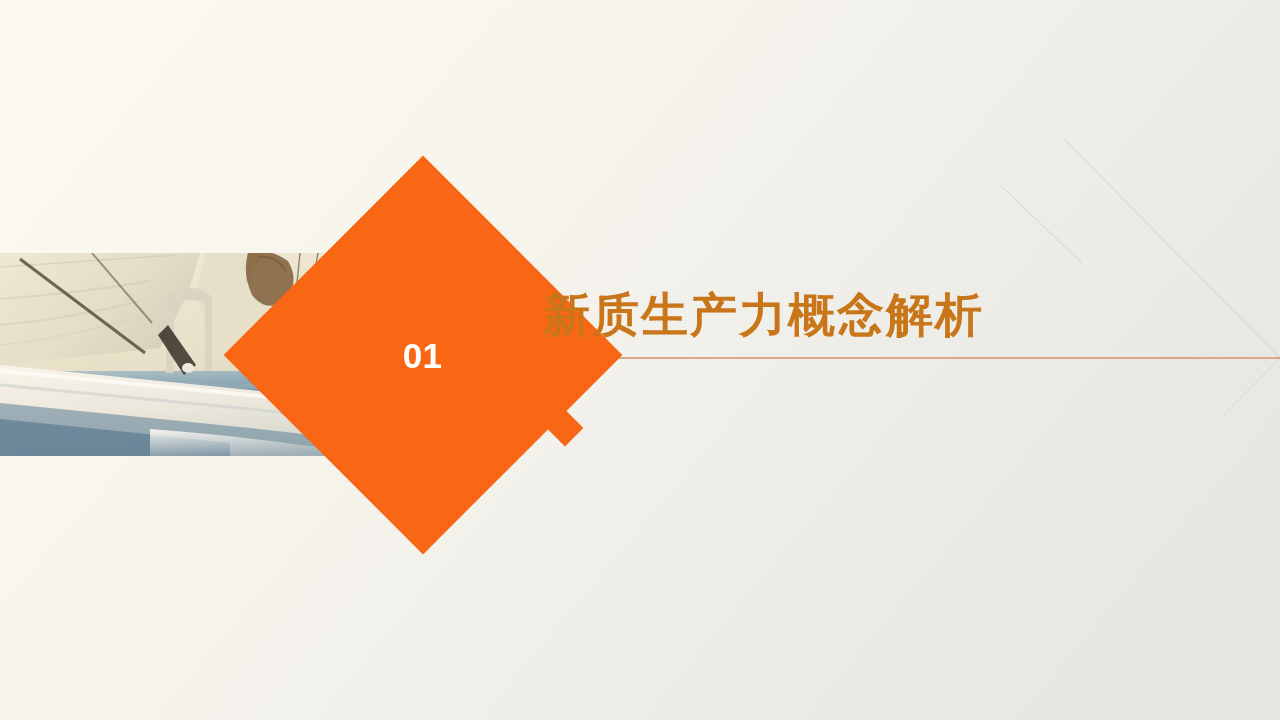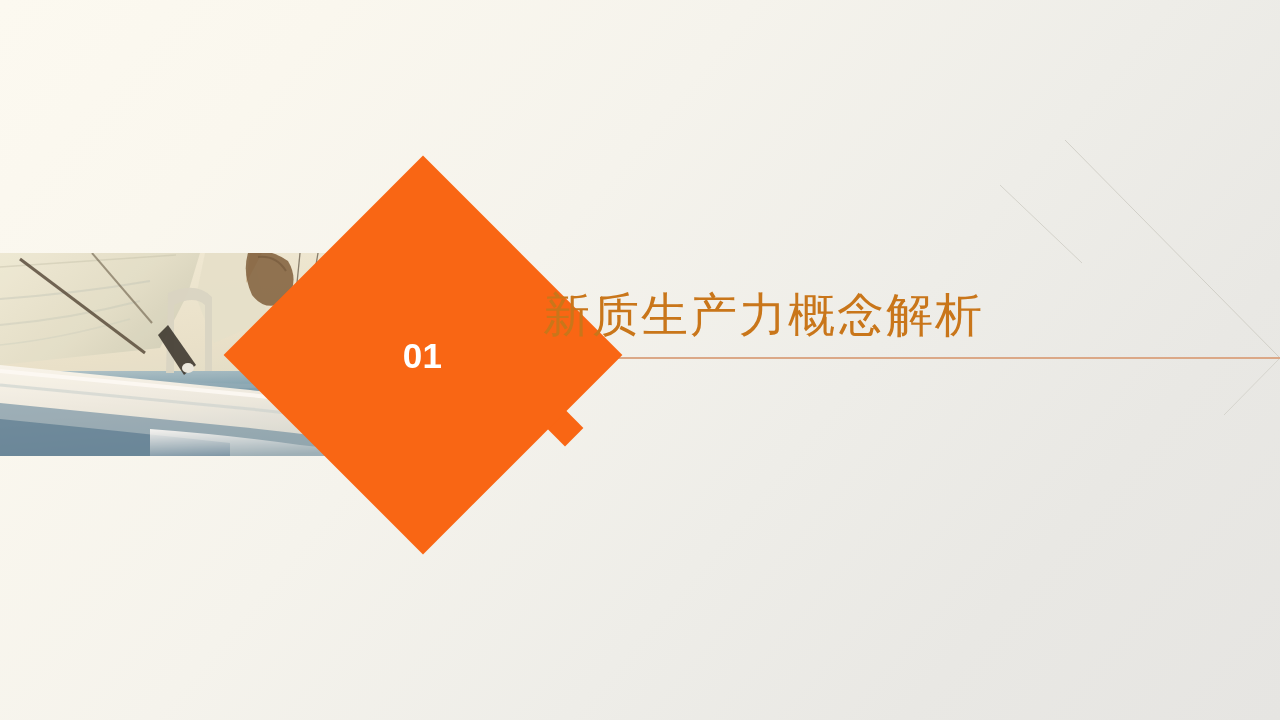--- a/index.html
+++ b/index.html
@@ -75,21 +75,21 @@
     left:523px; top:357px;
     width:757px; height:2px;
     background:#DBA887;
   }
 
   
   #section-title {
     position:absolute;
     left:543px; top:288px;
     font-size:47px;
-    font-weight:normal;
+    font-weight:bold;
     color:#C9761A;
     letter-spacing:2px;
     line-height:1.15;
     white-space:nowrap;
   }
 </style>
 </head>
 <body>
 
 <div id="slide" style="--accent: #F96614;">

